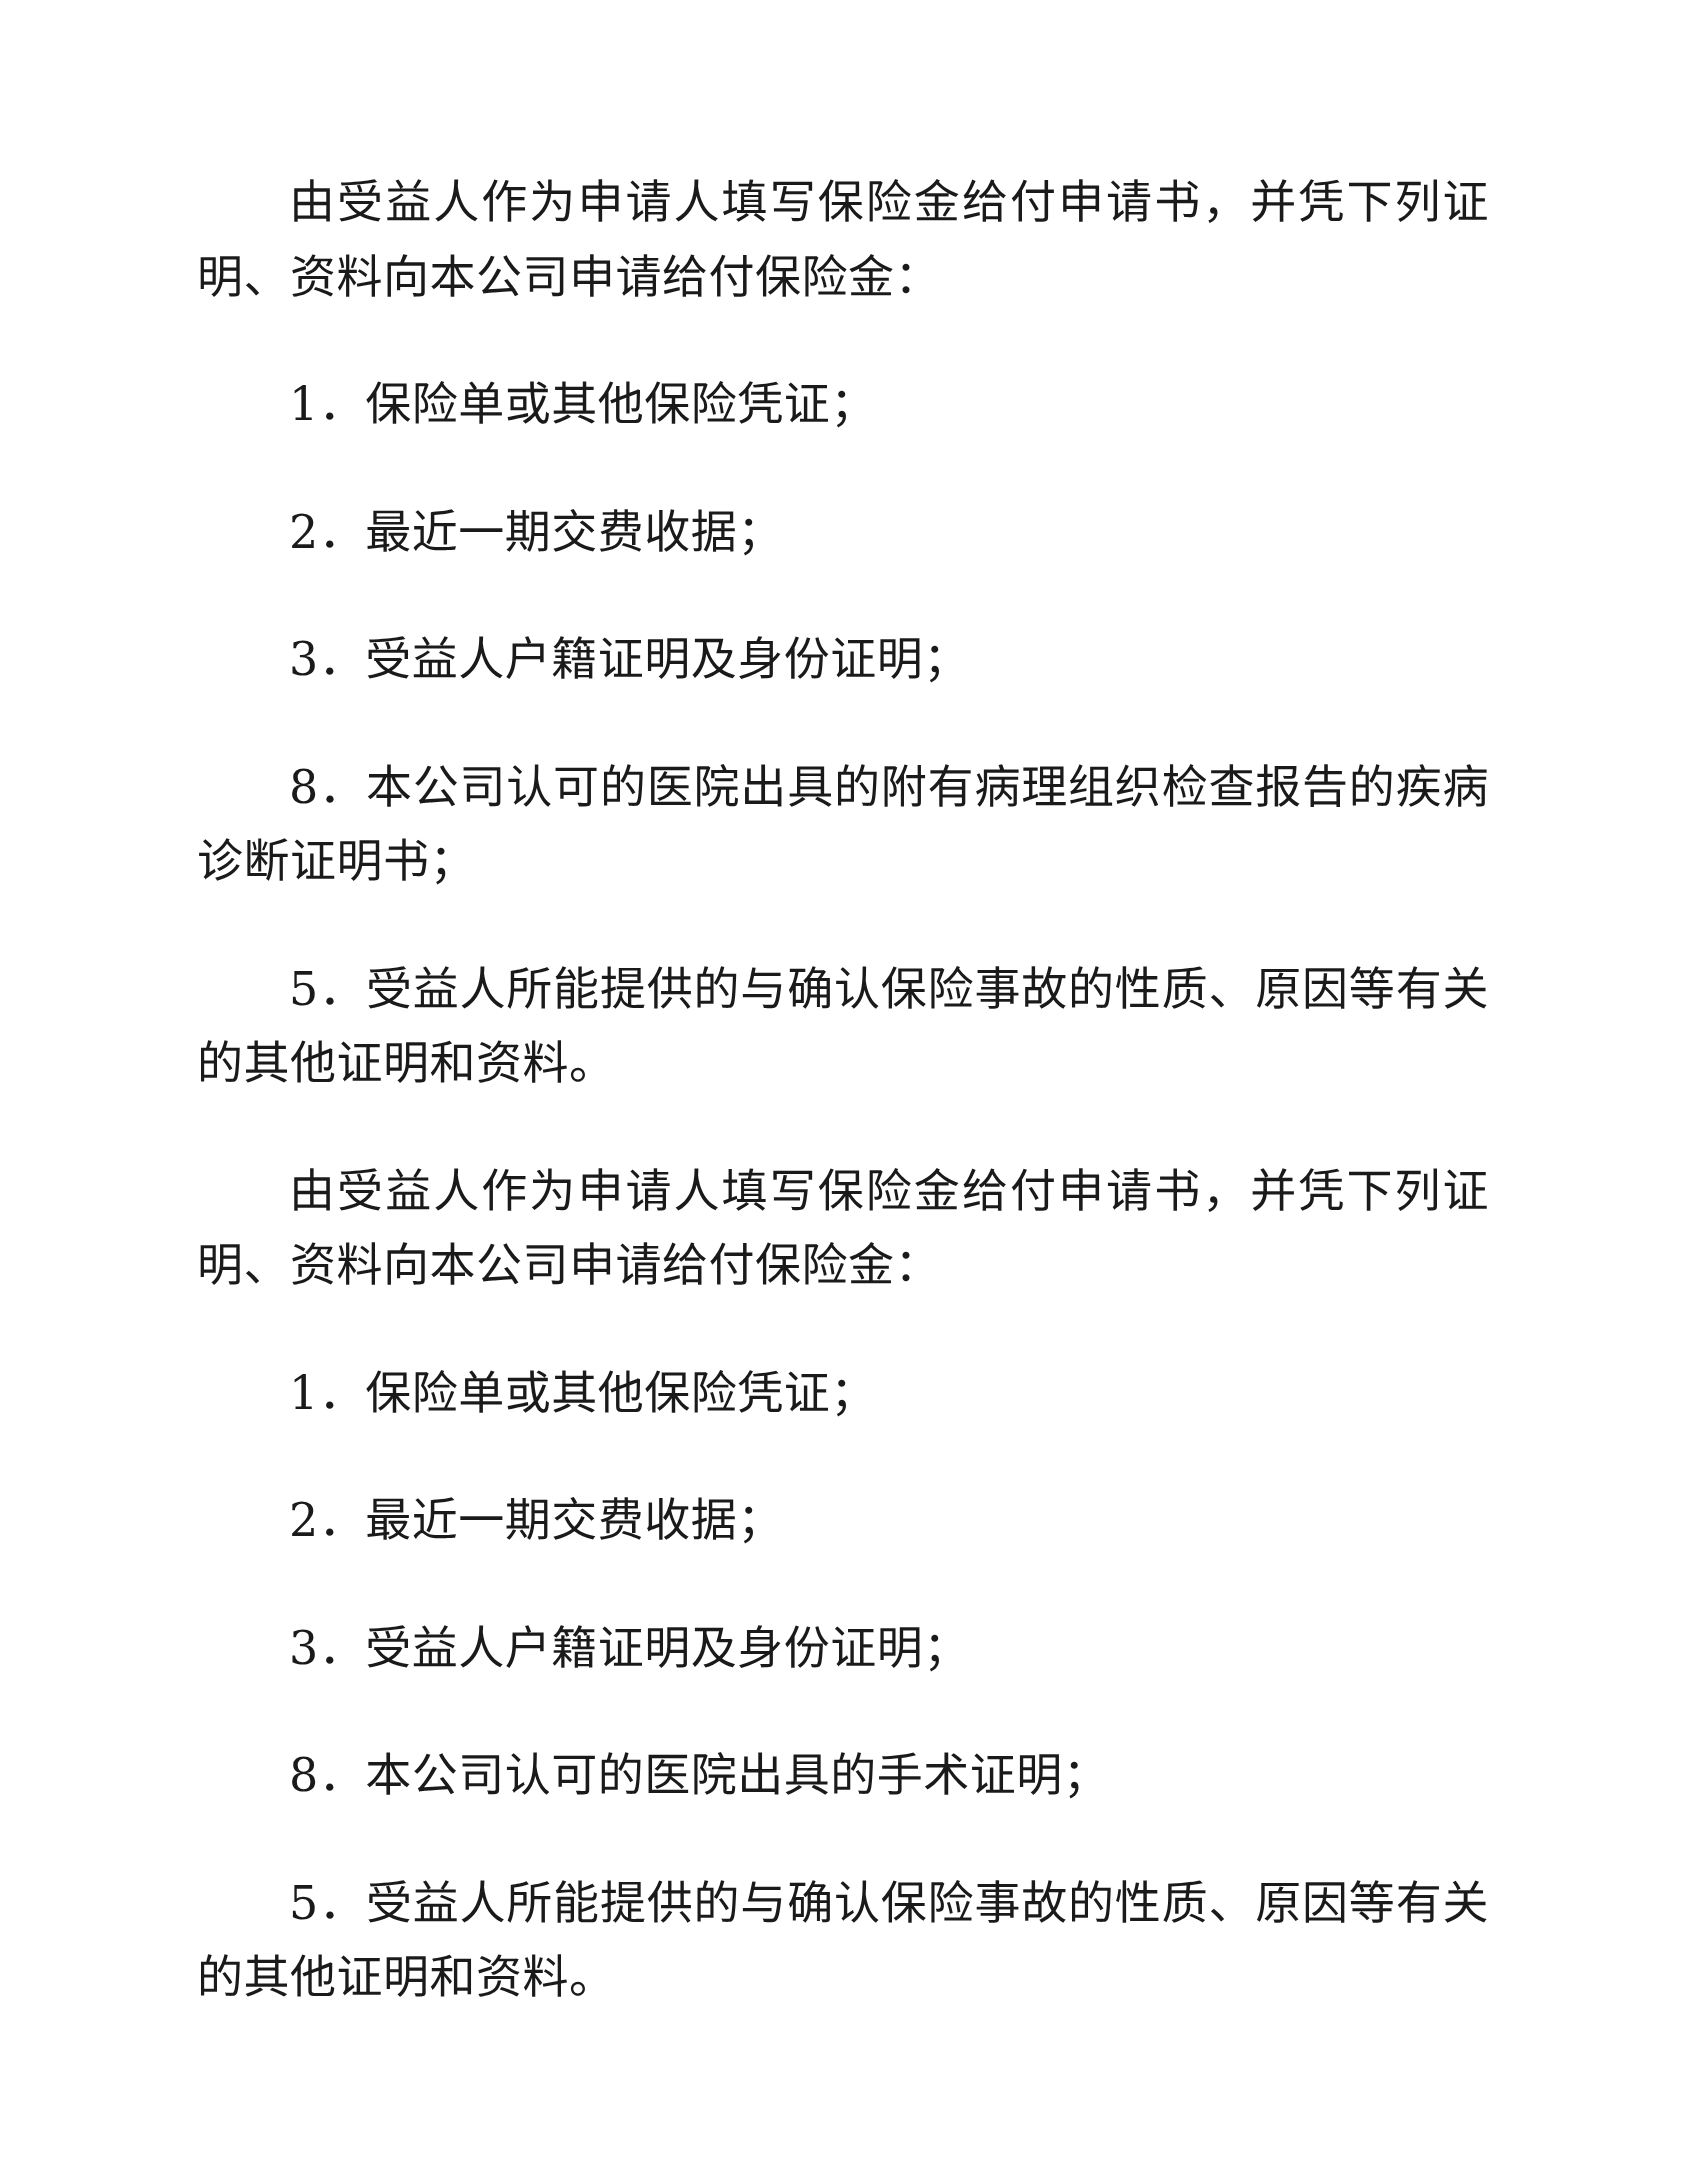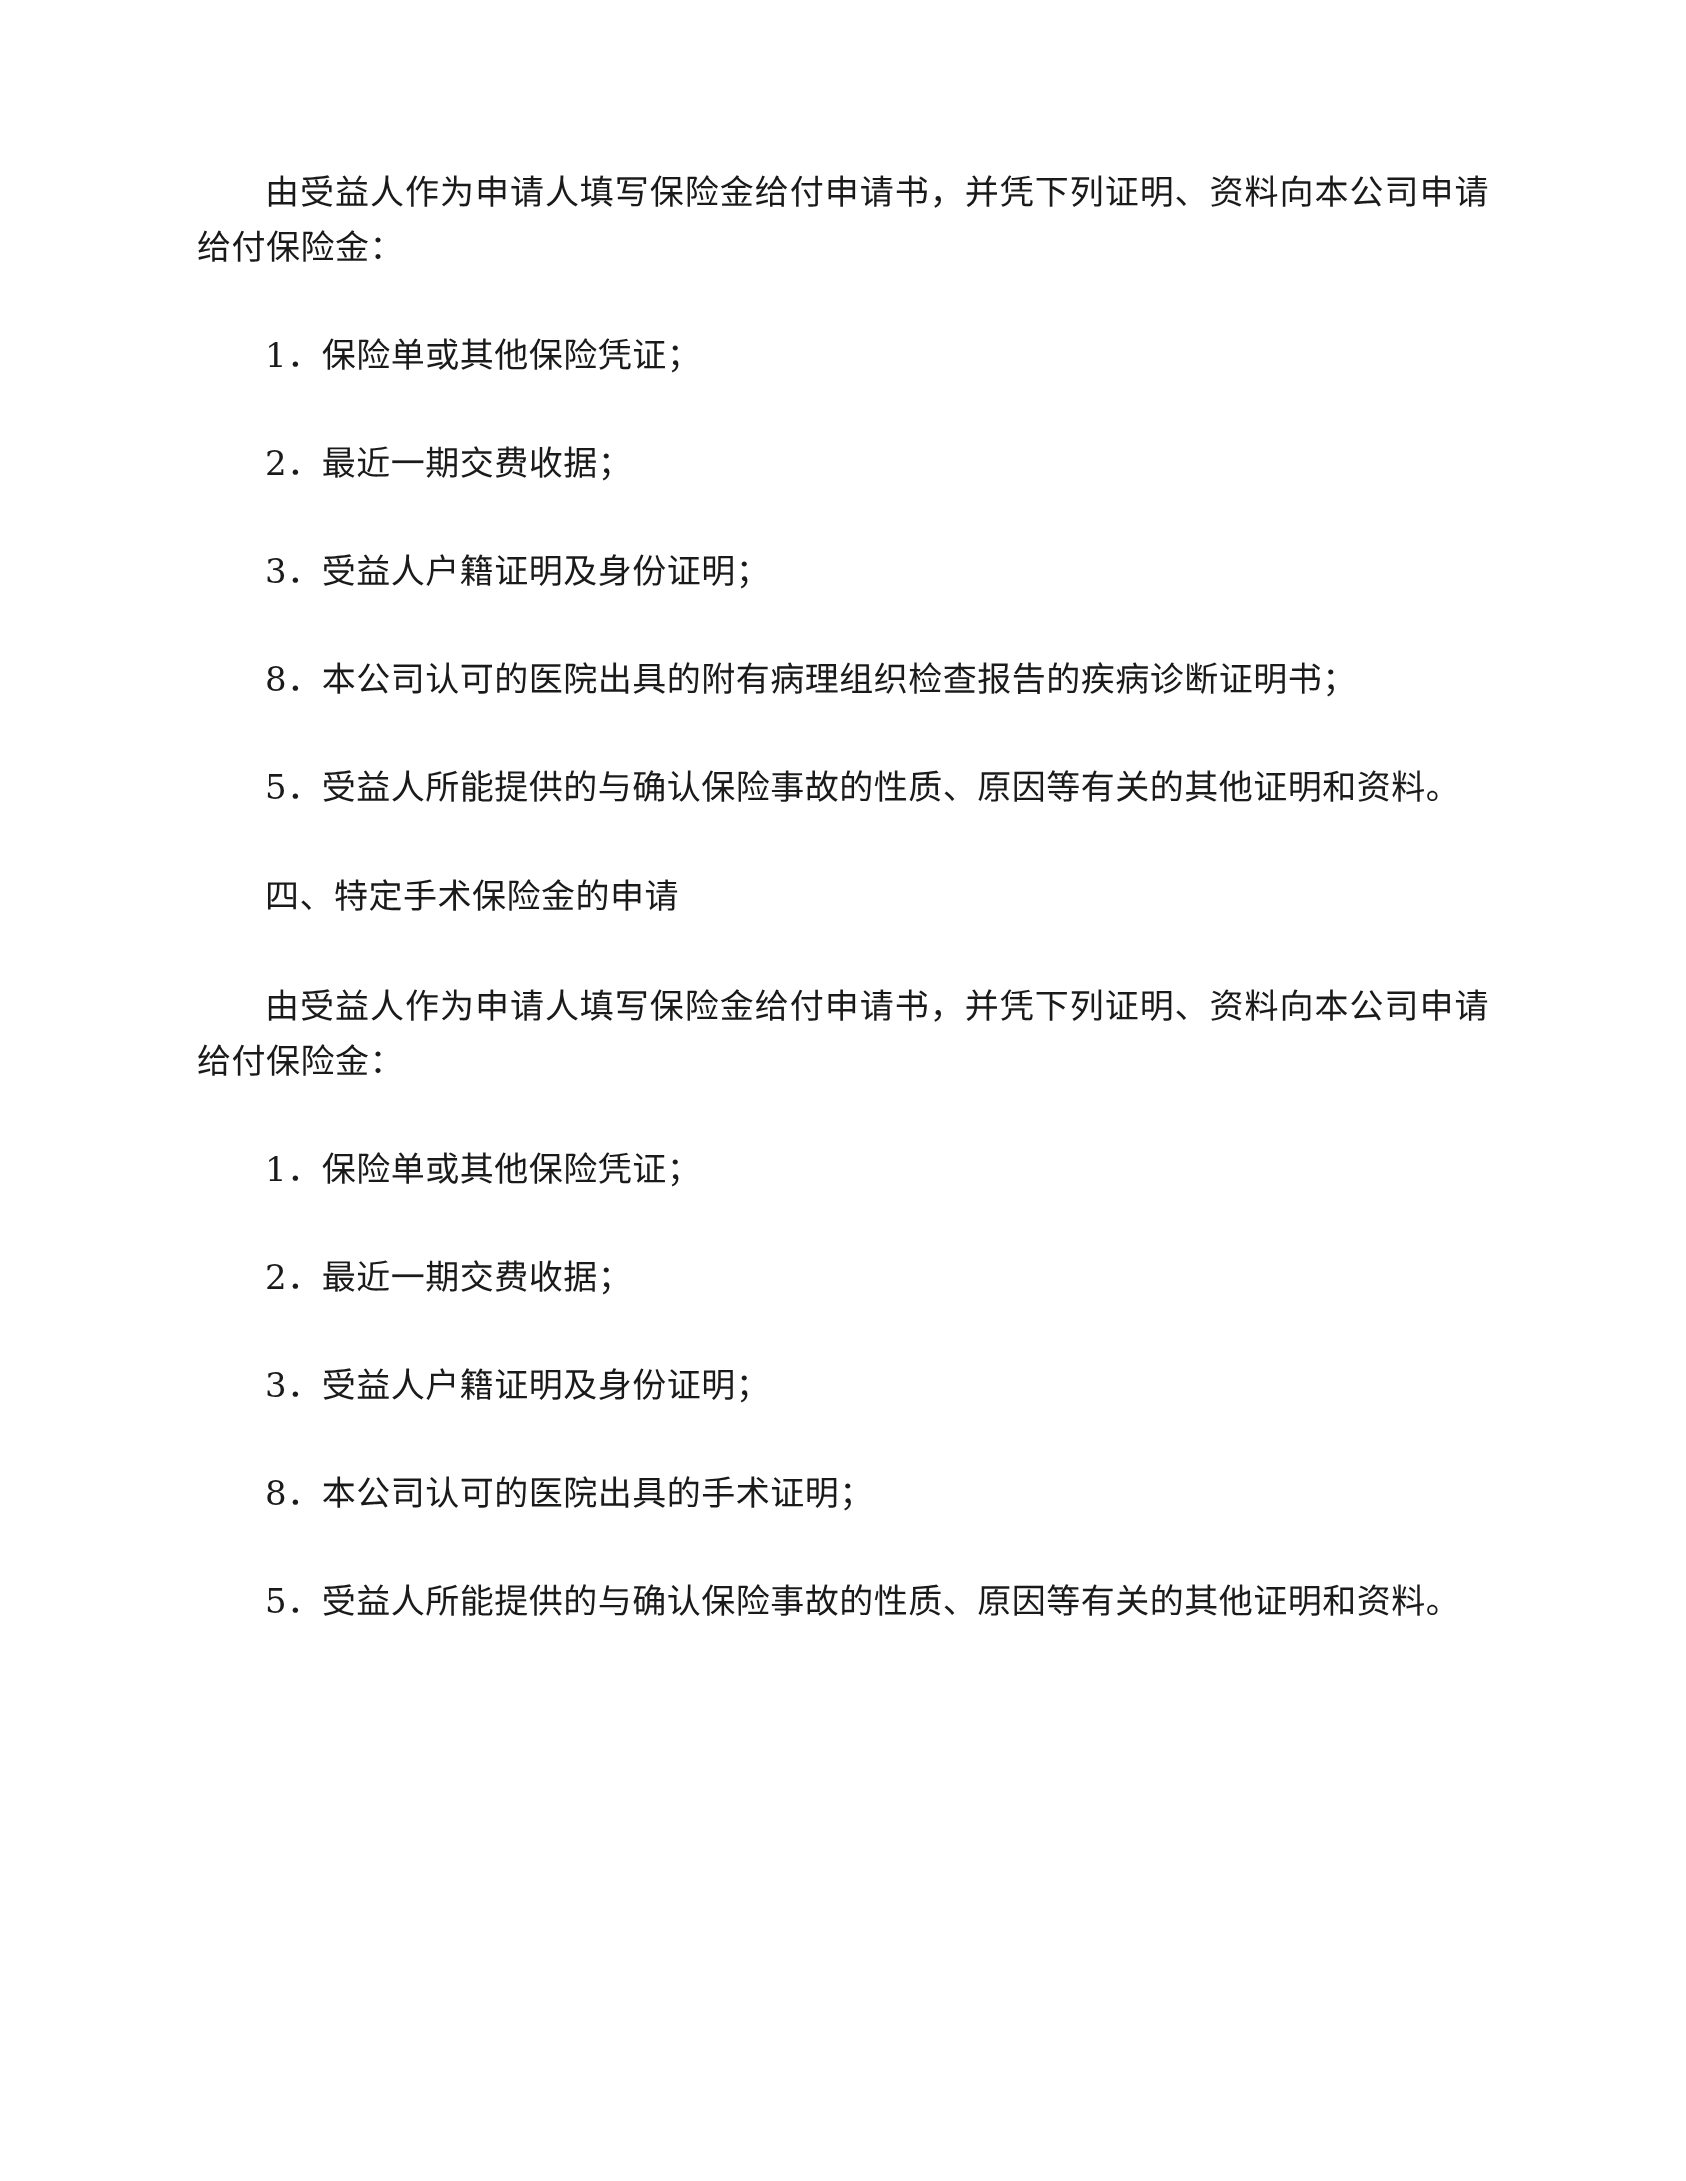--- a/index.html
+++ b/index.html
@@ -17,21 +17,21 @@
   }
   .page {
     box-sizing: border-box;
     width: 1686px;
     height: 2182px;
     padding: 165px 197px 110px 197px;
     background: #ffffff;
     position: relative;
   }
   .doc-body {
-    font-size: 34px;
+    font-size: 46px;
     line-height: 1.62;
   }
   p.para {
     margin: 0 0 53px 0;
     text-indent: 2em;
     text-align: justify;
     letter-spacing: 0.5px;
   }
   p.para.heading {
     margin-bottom: 55px;
@@ -54,21 +54,20 @@
     <p class="para item">1．保险单或其他保险凭证；</p>
 
     <p class="para item">2．最近一期交费收据；</p>
 
     <p class="para item">3．受益人户籍证明及身份证明；</p>
 
     <p class="para item">8．本公司认可的医院出具的附有病理组织检查报告的疾病诊断证明书；</p>
 
     <p class="para item">5．受益人所能提供的与确认保险事故的性质、原因等有关的其他证明和资料。</p>
 
-    <p class="para heading">四、特定手术保险金的申请</p>
 
     <p class="para">由受益人作为申请人填写保险金给付申请书，并凭下列证明、资料向本公司申请给付保险金：</p>
 
     <p class="para item">1．保险单或其他保险凭证；</p>
 
     <p class="para item">2．最近一期交费收据；</p>
 
     <p class="para item">3．受益人户籍证明及身份证明；</p>
 
     <p class="para item">8．本公司认可的医院出具的手术证明；</p>

